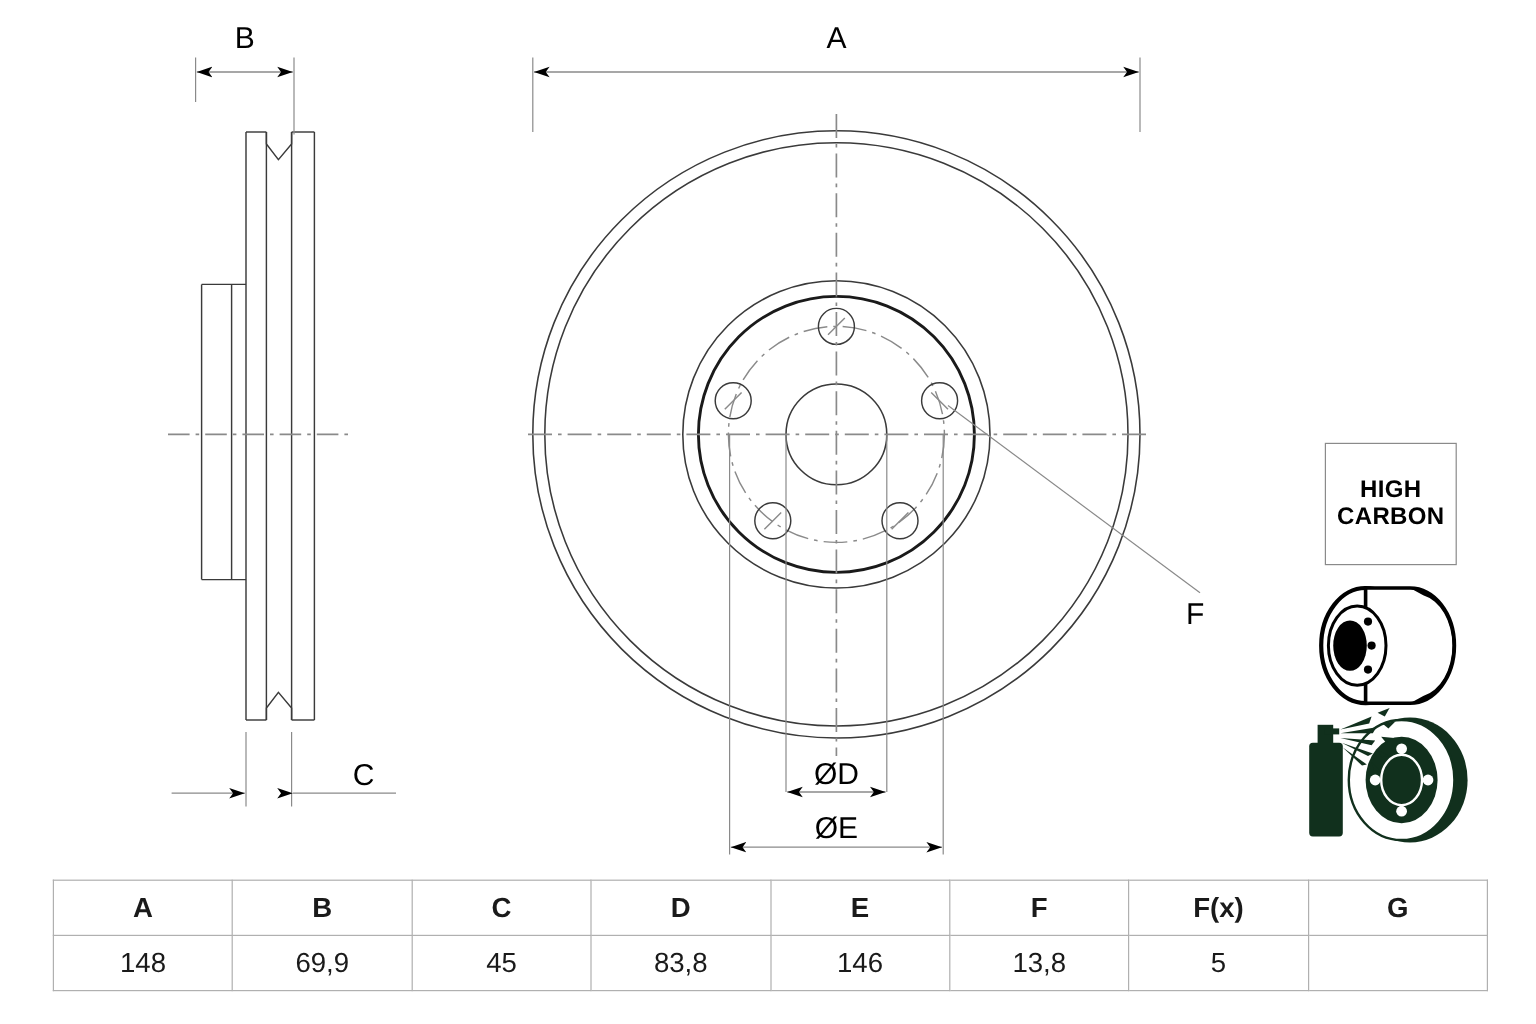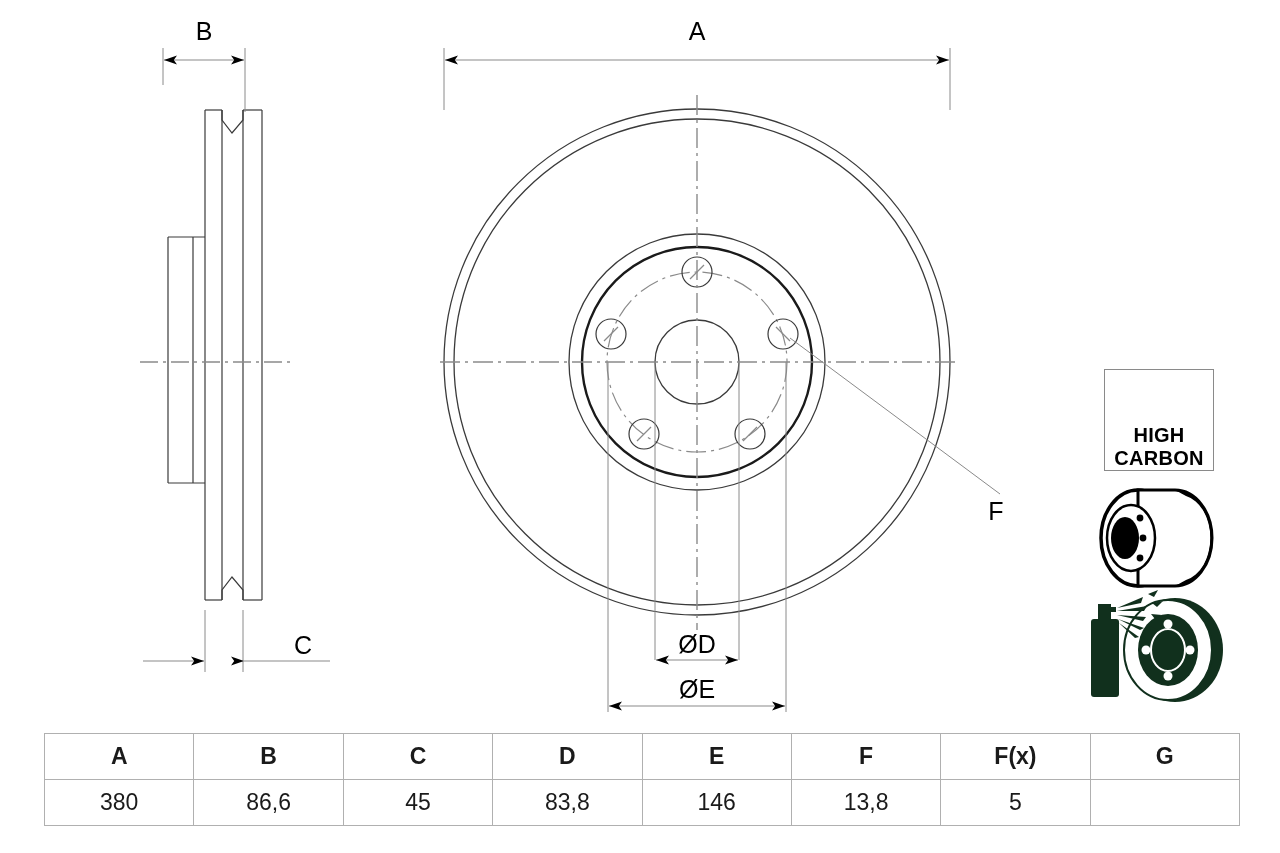--- a/index.html
+++ b/index.html
@@ -47,21 +47,21 @@
     position: absolute;
     left: 1104px;
     top: 369px;
     width: 108px;
     height: 100px;
     border: 1px solid #8a8a8a;
     background: #ffffff;
     display: flex;
     flex-direction: column;
     align-items: center;
-    justify-content: flex-end;
+    justify-content: center;
     line-height: 1.15;
   }
   .badge-line {
     font-size: 20px;
     font-weight: bold;
     color: #000000;
     letter-spacing: 0.3px;
   }
   svg text {
     font-family: "Liberation Sans", sans-serif;
@@ -251,22 +251,22 @@
       <th>C</th>
       <th>D</th>
       <th>E</th>
       <th>F</th>
       <th>F(x)</th>
       <th>G</th>
     </tr>
   </thead>
   <tbody>
     <tr>
-      <td>380</td>
-      <td>86,6</td>
+      <td>148</td>
+      <td>69,9</td>
       <td>45</td>
       <td>83,8</td>
       <td>146</td>
       <td>13,8</td>
       <td>5</td>
       <td></td>
     </tr>
   </tbody>
 </table>
 

